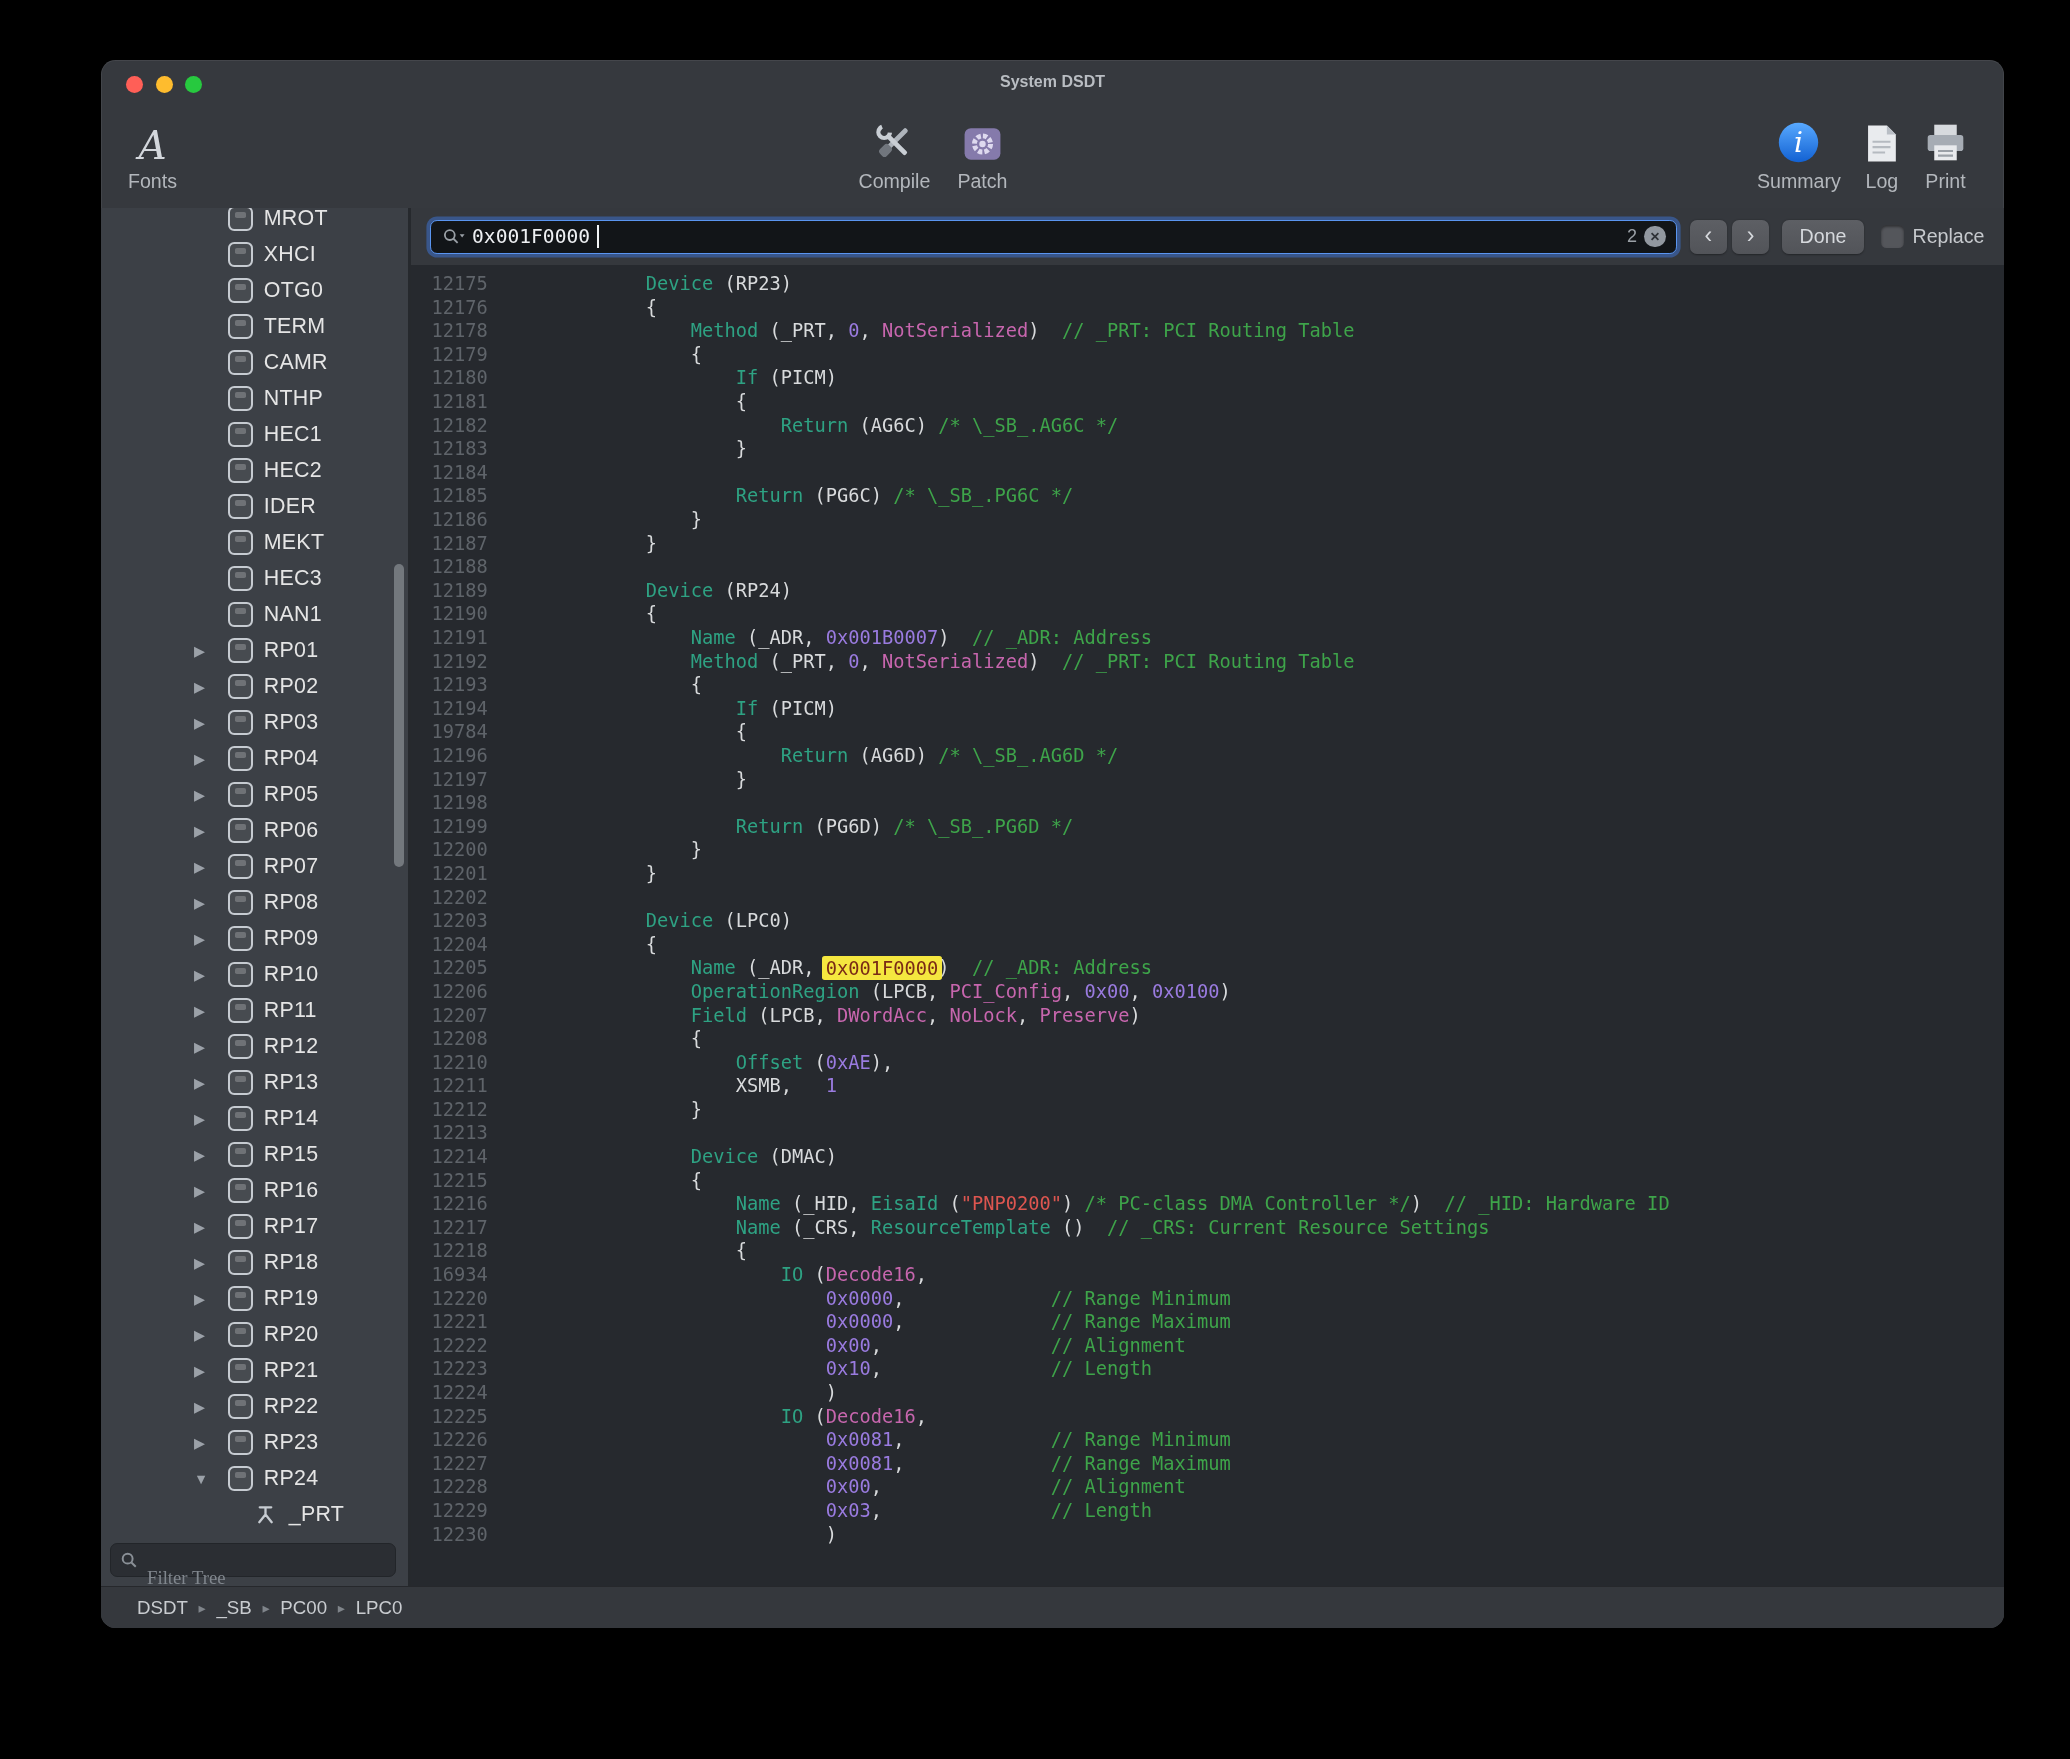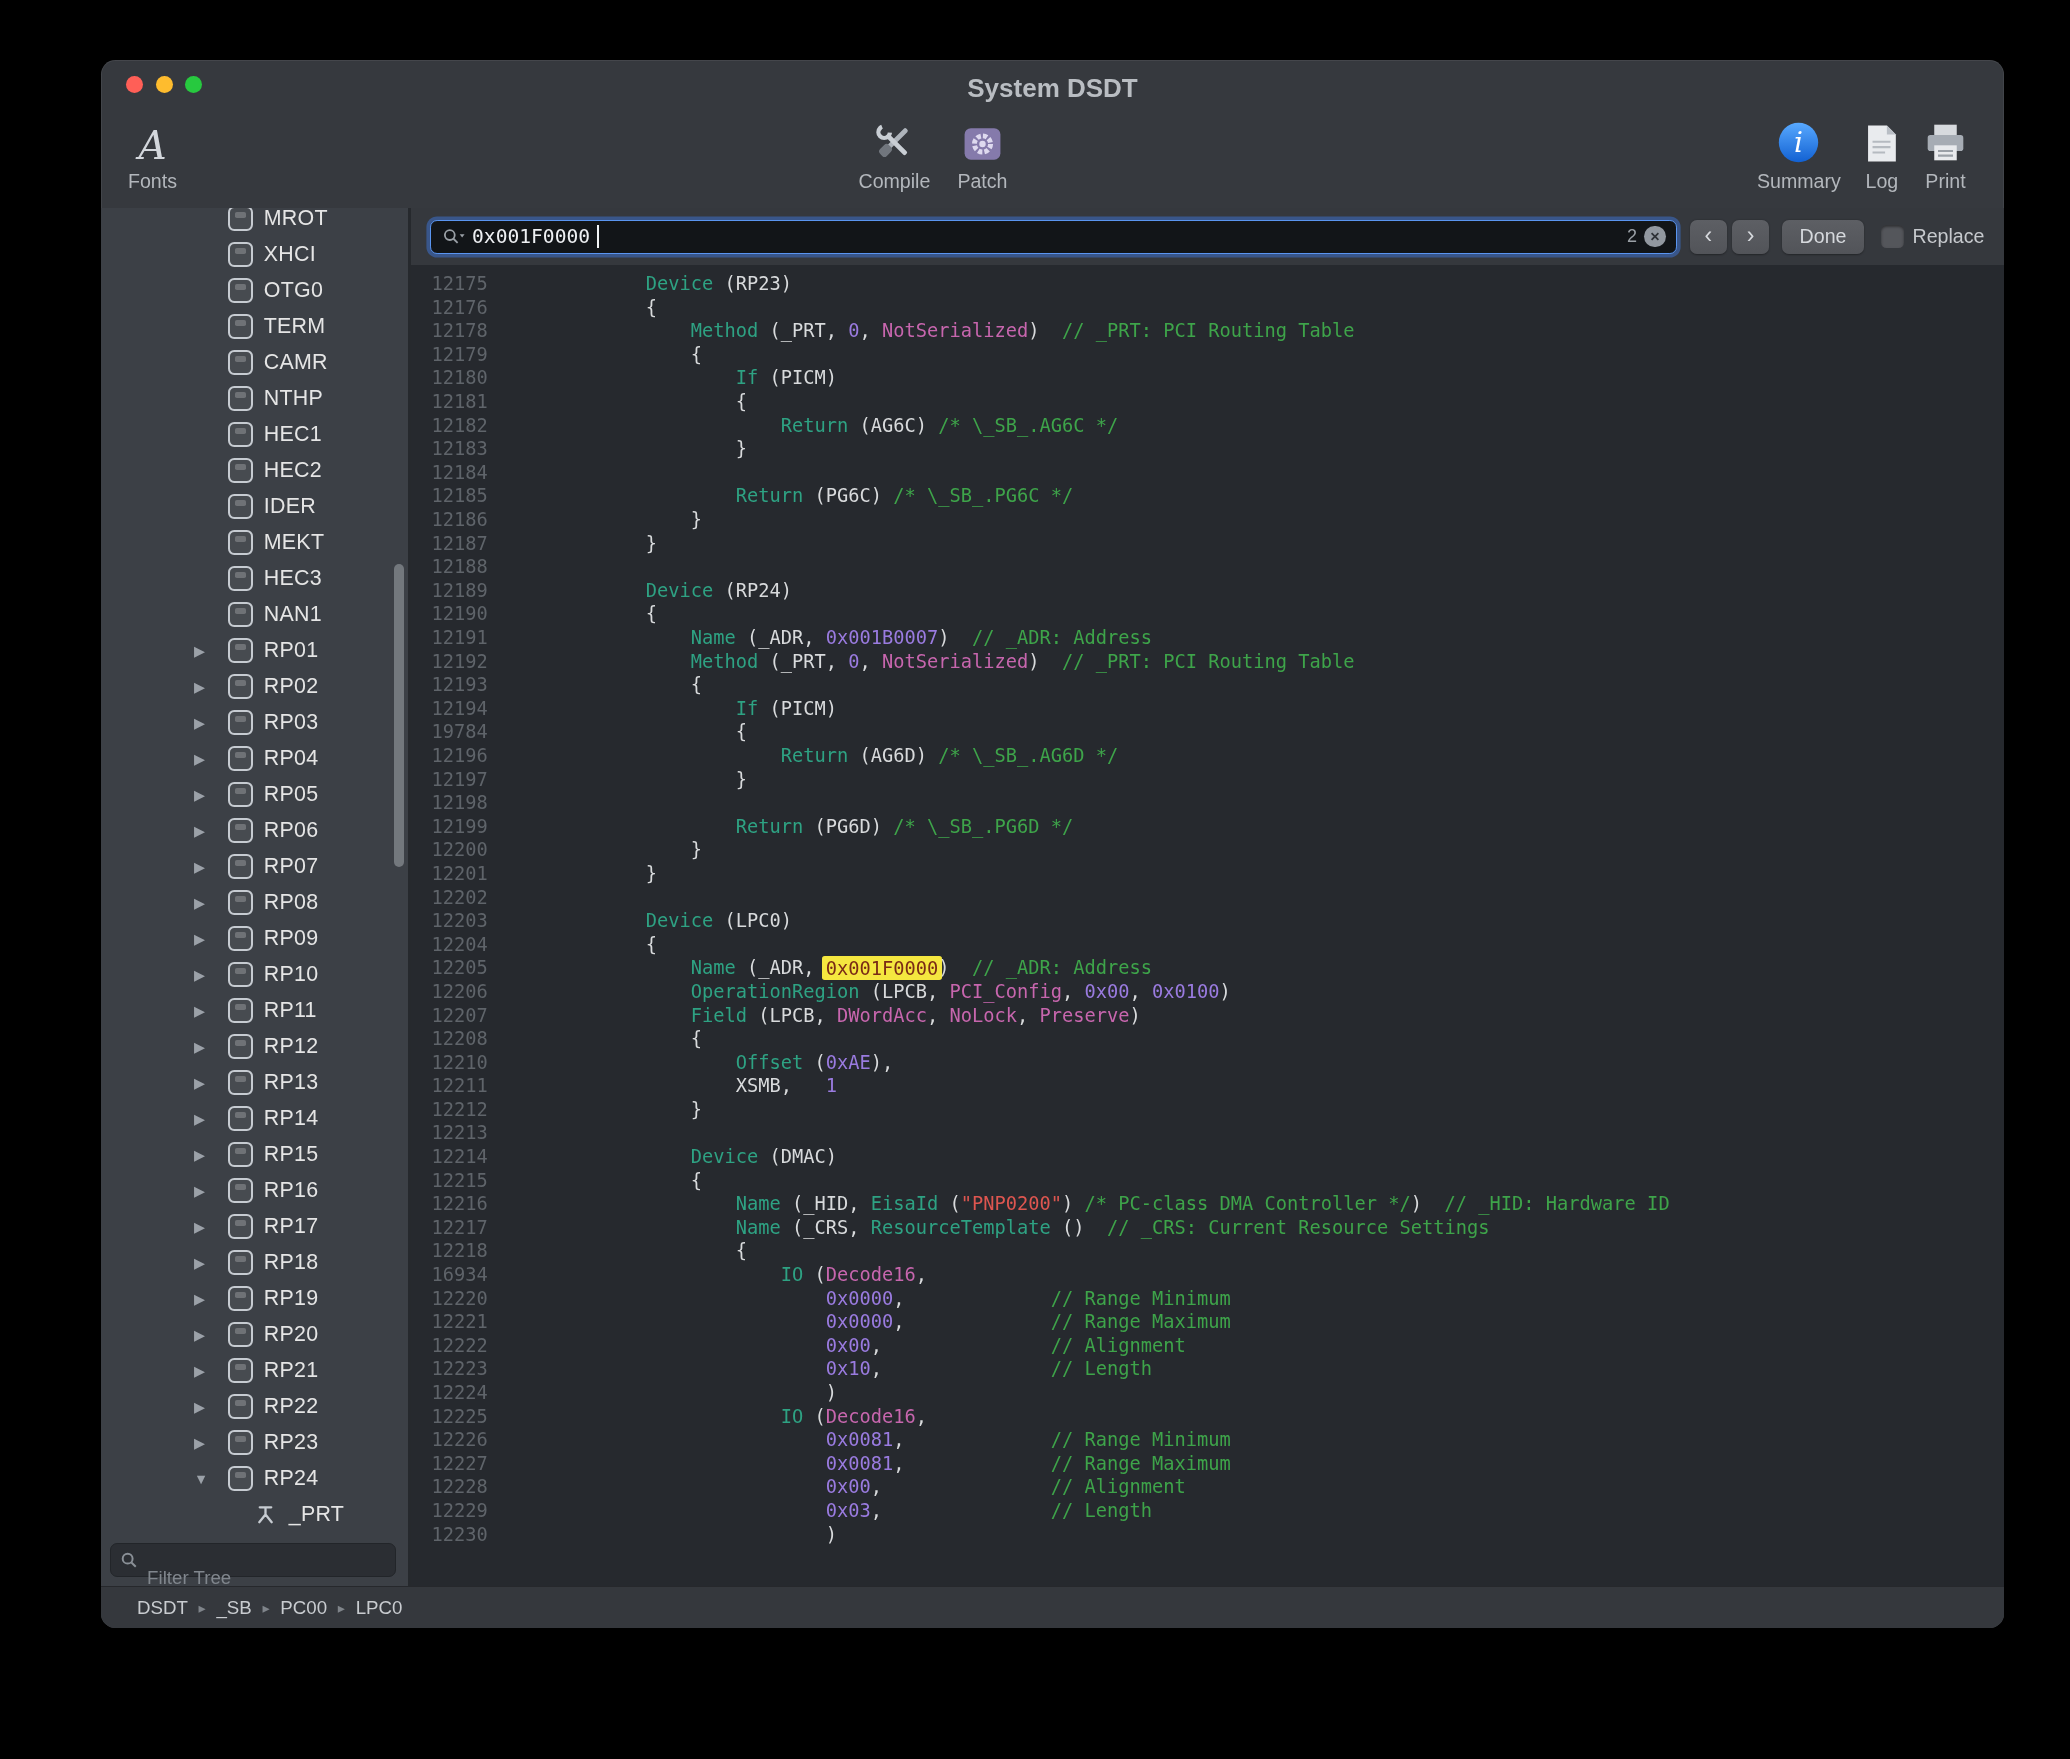--- a/index.html
+++ b/index.html
@@ -4,21 +4,21 @@
 <style>
   html,body{margin:0;padding:0;width:2071px;height:1759px;background:#000;overflow:hidden;
     font-family:"Liberation Sans",sans-serif;-webkit-font-smoothing:antialiased;}
   .window{position:absolute;left:101px;top:60px;width:1903px;height:1568px;background:#36393e;
     border-radius:14.3px;overflow:hidden;display:flex;flex-direction:column;
     box-shadow:0 36px 98px rgba(0,0,0,.9), inset 0 0 0 0.9px rgba(255,255,255,.07);}
   
   .titlebar{height:48px;flex:none;position:relative;}
   .traffic{position:absolute;left:25px;top:16px;display:flex;gap:12.5px;}
   .tl{width:17px;height:17px;border-radius:50%;}
-  .title{position:absolute;left:0;right:0;top:13.4px;text-align:center;font-size:26px;font-weight:600;color:#b9bdc2;}
+  .title{position:absolute;left:0;right:0;top:13.4px;text-align:center;font-size:16px;font-weight:600;color:#b9bdc2;}
   
   .toolbar{height:100px;flex:none;position:relative;}
   .tb-item{display:flex;flex-direction:column;align-items:center;gap:1.8px;color:#b3b7bc;font-size:19.6px;cursor:default;}
   .tb-icon{height:55px;display:flex;align-items:flex-end;justify-content:center;padding-bottom:3.6px;}
   .tb-left{position:absolute;left:27px;top:1.8px;}
   .tb-center{position:absolute;left:calc(50% - 194px);top:1.8px;display:flex;gap:27px;}
   .tb-right{position:absolute;right:36px;top:1.8px;display:flex;gap:19.6px;}
   .fonts-glyph{font-family:"DejaVu Serif",serif;font-style:italic;font-size:39px;color:#d3d7dc;line-height:1;}
   
   .content{flex:1;display:flex;min-height:0;}
@@ -33,21 +33,21 @@
     background:rgba(255,255,255,.06);box-sizing:border-box;}
   .dev-icon::after{content:"";display:block;margin:3.6px auto 0;width:10.7px;height:6.2px;border-radius:1.8px;
     background:rgba(255,255,255,.22);}
   .method-icon{width:25px;height:25px;flex:none;display:flex;align-items:center;justify-content:center;}
   .tree-label{margin-left:10.7px;font-size:21.4px;color:#e5e5e5;letter-spacing:0.3px;}
   .sb-scroll{position:absolute;right:3.6px;top:356px;width:10.7px;height:303px;border-radius:6.2px;
     background:rgba(160,165,172,.55);}
   .filter-wrap{position:absolute;left:9px;right:12.5px;bottom:9px;height:34px;background:#2b2e33;
     border:0.9px solid #222529;border-radius:7.1px;display:flex;align-items:center;padding:0 9px;gap:7.1px;box-sizing:border-box;}
   .filter-input{flex:1;min-width:0;background:transparent;border:none;outline:none;color:#dfe2e6;font-size:18.7px;
-    font-family:Liberation Sans, sans-serif;margin-top:36px;}
+    font-family:Liberation Serif, serif;margin-top:36px;}
   .filter-input::placeholder{color:#80868d;}
   
   .editor-col{flex:1;display:flex;flex-direction:column;min-width:0;background:#35383d;}
   .findbar{height:57px;flex:none;display:flex;align-items:center;padding:0 19.6px;gap:12.5px;}
   .search-field{flex:1;height:32px;background:#121518;border-radius:7.1px;border:1.8px solid #5a95f0;
     box-shadow:0 0 0 3.6px rgba(62,125,232,.45);display:flex;align-items:center;padding:0 10.7px;gap:7.1px;box-sizing:content-box;}
   .query{font-family:"DejaVu Sans Mono",monospace;font-size:19.6px;color:#eef0f3;}
   .caret{width:1.8px;height:23px;background:#f2f4f6;}
   .match-count{margin-left:auto;color:#9aa0a6;font-size:18px;}
   .clear-btn{width:21.4px;height:21.4px;border-radius:50%;background:#9298a0;color:#2e3136;font-size:12.5px;

